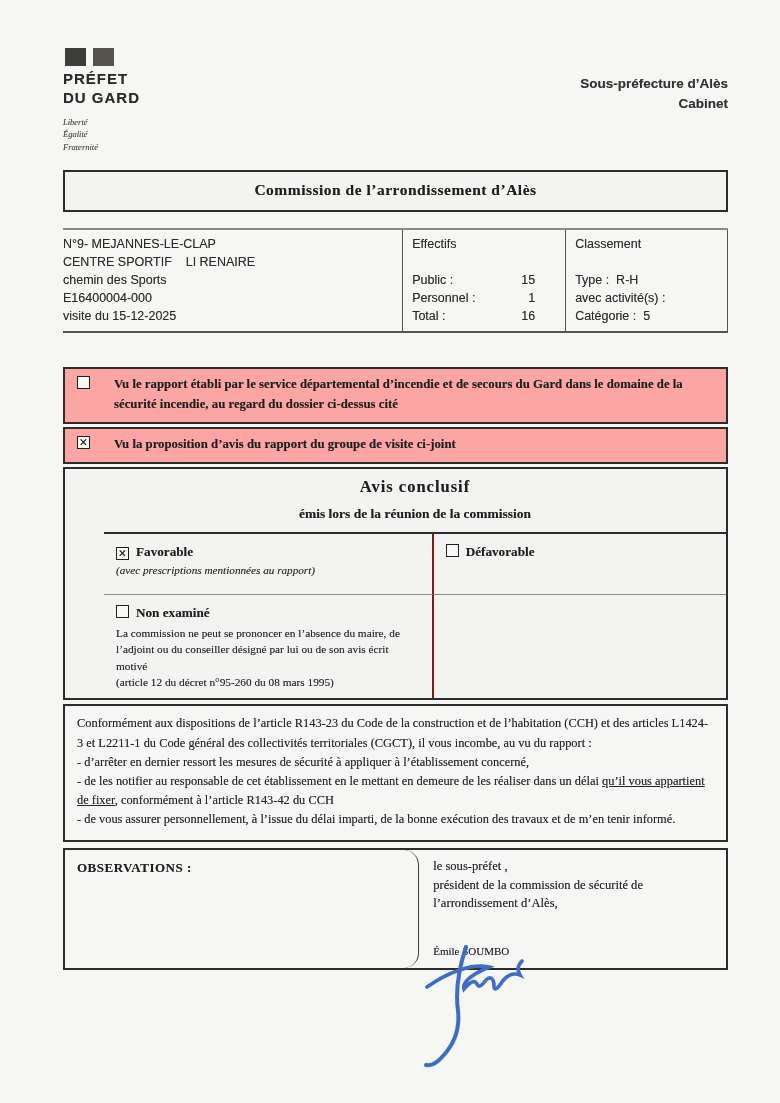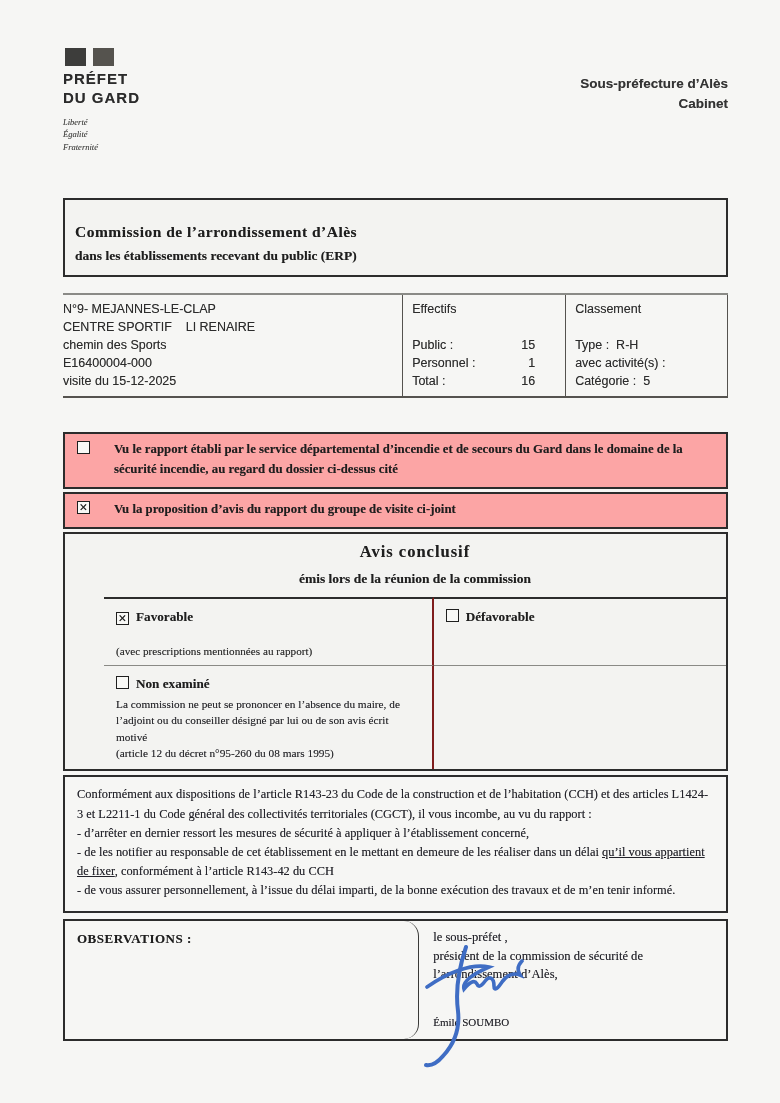--- a/index.html
+++ b/index.html
@@ -15,21 +15,21 @@
   .logo-block{font-family:"Liberation Sans", sans-serif;}
   .logo-marks{display:flex;gap:7px;margin-left:2px;margin-bottom:4px;}
   .mark{width:21px;height:18px;background:#3d3d3b;}
   .mark.m2{background:#55534e;}
   .logo-line{font-weight:bold;font-size:15px;letter-spacing:1px;color:#2b2b2b;line-height:1.25;}
   .motto{margin-top:8px;font-family:"Liberation Serif",serif;font-style:italic;font-size:8.5px;color:#4a4a48;line-height:1.5;}
   .office{text-align:right;margin-top:26px;font-family:"Liberation Sans",sans-serif;font-weight:bold;font-size:13.5px;color:#333;line-height:1.45;}
 
   
   .hbox{border:2px solid #2c2c2c;background:#f3f3f1;}
-  .title-box1{margin-top:44px;padding:23px 10px 11px;}
+  .title-box1{margin-top:16px;padding:9px 10px 11px;text-align:center;}
   .tb1-l1{font-weight:bold;font-size:15.5px;letter-spacing:.5px;}
   .tb1-l2{font-weight:bold;font-size:13.5px;margin-top:8px;}
   .tb1-l3{font-weight:bold;font-size:13.5px;margin-top:7px;}
   .title-box2{margin-top:13px;padding:9px 10px 11px;text-align:center;}
   .tb2-l1{font-weight:bold;font-size:15.5px;letter-spacing:1px;}
   .tb2-l2{font-weight:bold;font-size:14.5px;margin-top:8px;}
 
   
   .info{margin-top:16px;display:flex;border-top:2px solid #8a8a86;border-bottom:2px solid #55534f;
         font-family:"Liberation Sans",sans-serif;font-size:12.5px;color:#2c2c2c;line-height:1.45;}
@@ -53,21 +53,21 @@
   .avis-head{text-align:center;padding:8px 10px 10px;}
   .avis-title{font-weight:bold;font-size:16.5px;letter-spacing:1px;}
   .avis-sub{font-weight:bold;font-size:13.5px;margin-top:9px;}
   .avis-grid{display:grid;grid-template-columns:53% 47%;}
   .cell{padding:8px 12px;}
   .cell.top{border-top:2px solid #2c2c2c;}
   .cell.thin-top{border-top:1px solid #8a8a86;}
   .cell.rb{border-right:2px solid #7f1d1d;}
   .opt-label{font-weight:bold;font-size:13.2px;}
   .opt-line .cb{vertical-align:-1px;margin-right:7px;}
-  .fav-note{font-size:11.2px;margin-top:20px;color:#2a2a2a;}
+  .fav-note{font-size:11.2px;margin-top:4px;color:#2a2a2a;font-style:italic;}
   .ne-cell{min-height:72px;}
   .ne-body{font-size:11.3px;line-height:1.45;margin-top:4px;color:#25252a;}
   .fav-cell{min-height:44px;}
 
   
   .legal{margin-top:4px;border:2px solid #2c2c2c;padding:8px 12px 10px;font-size:12.4px;line-height:1.55;color:#22222a;}
   .legal p{margin:0;}
   .ul{text-decoration:underline;}
 
   
@@ -99,21 +99,20 @@
         </div>
       </div>
       <div class="office">
         <div>Sous-préfecture d’Alès</div>
         <div>Cabinet</div>
       </div>
     </div>
 
     <div class="hbox title-box1">
       <div class="tb1-l1">Commission de l’arrondissement d’Alès</div>
-      <div class="tb1-l3">dans les établissements recevant du public (ERP)</div>
     </div>
 
 
     <div class="info">
       <div class="c1">
         <div class="pre">N°9- MEJANNES-LE-CLAP</div>
         <div class="pre">CENTRE SPORTIF    LI RENAIRE</div>
         <div class="pre">chemin des Sports</div>
         <div class="pre">E16400004-000</div>
         <div class="pre">visite du 15-12-2025</div>

